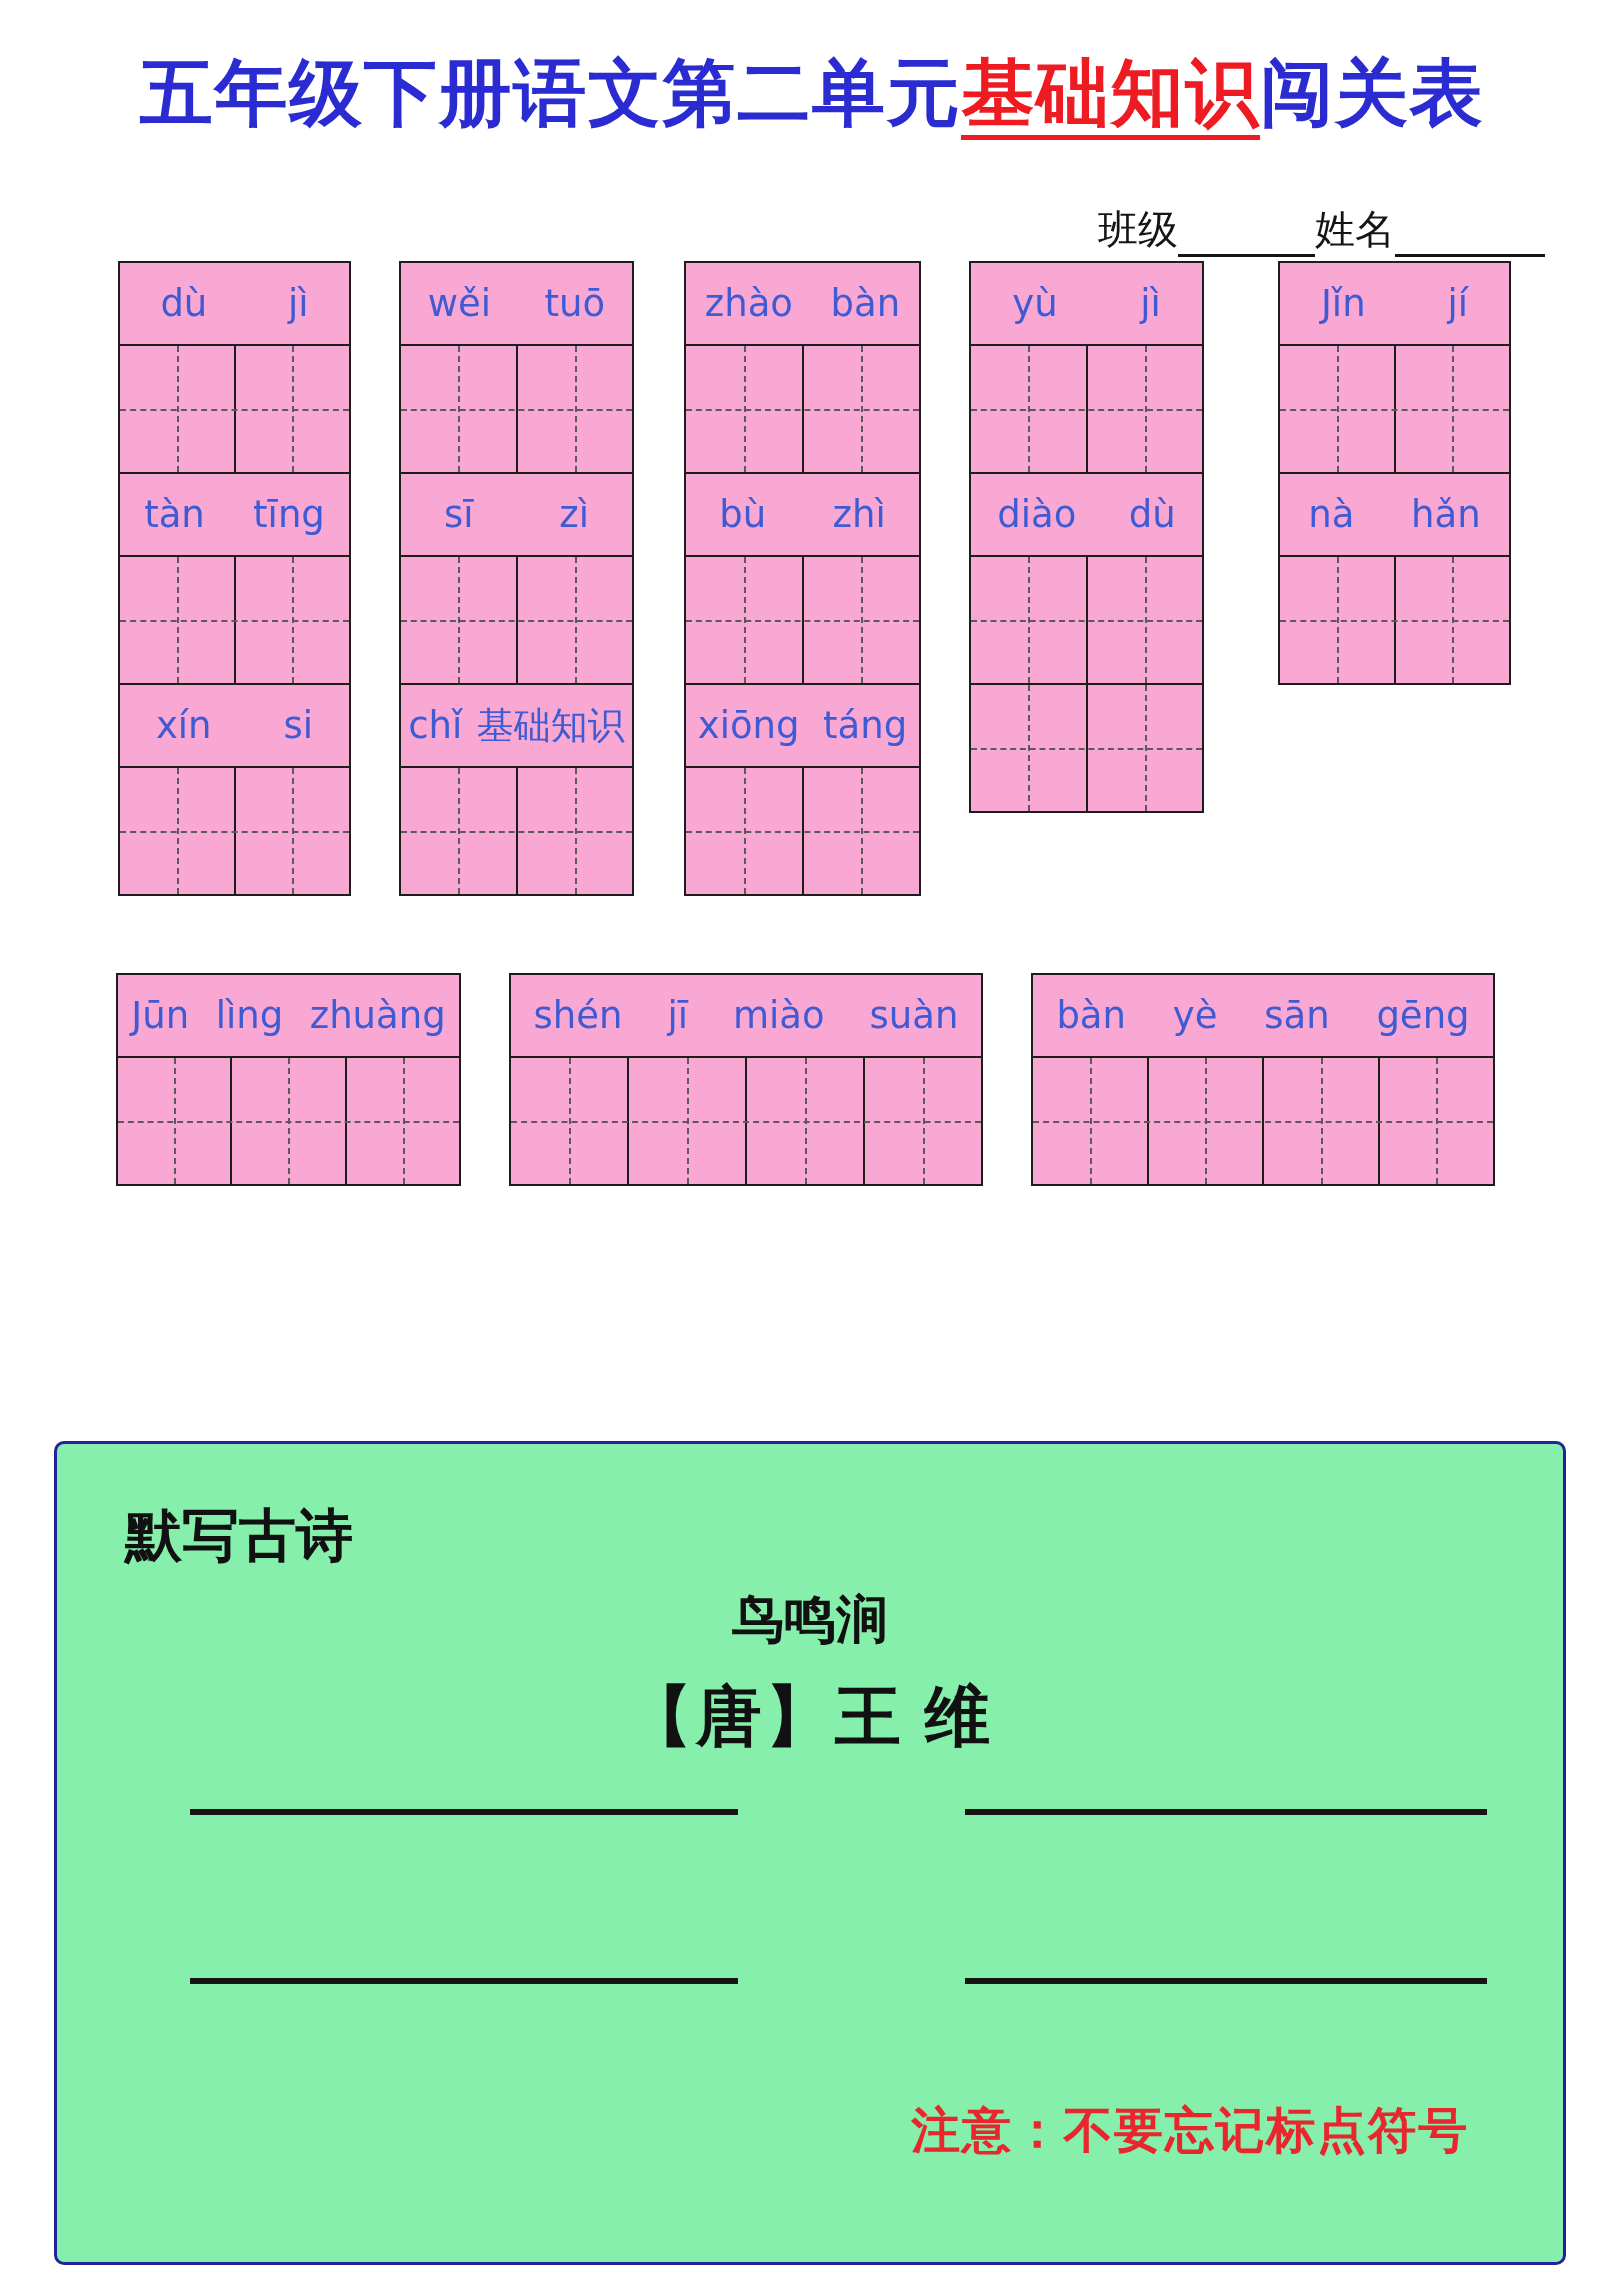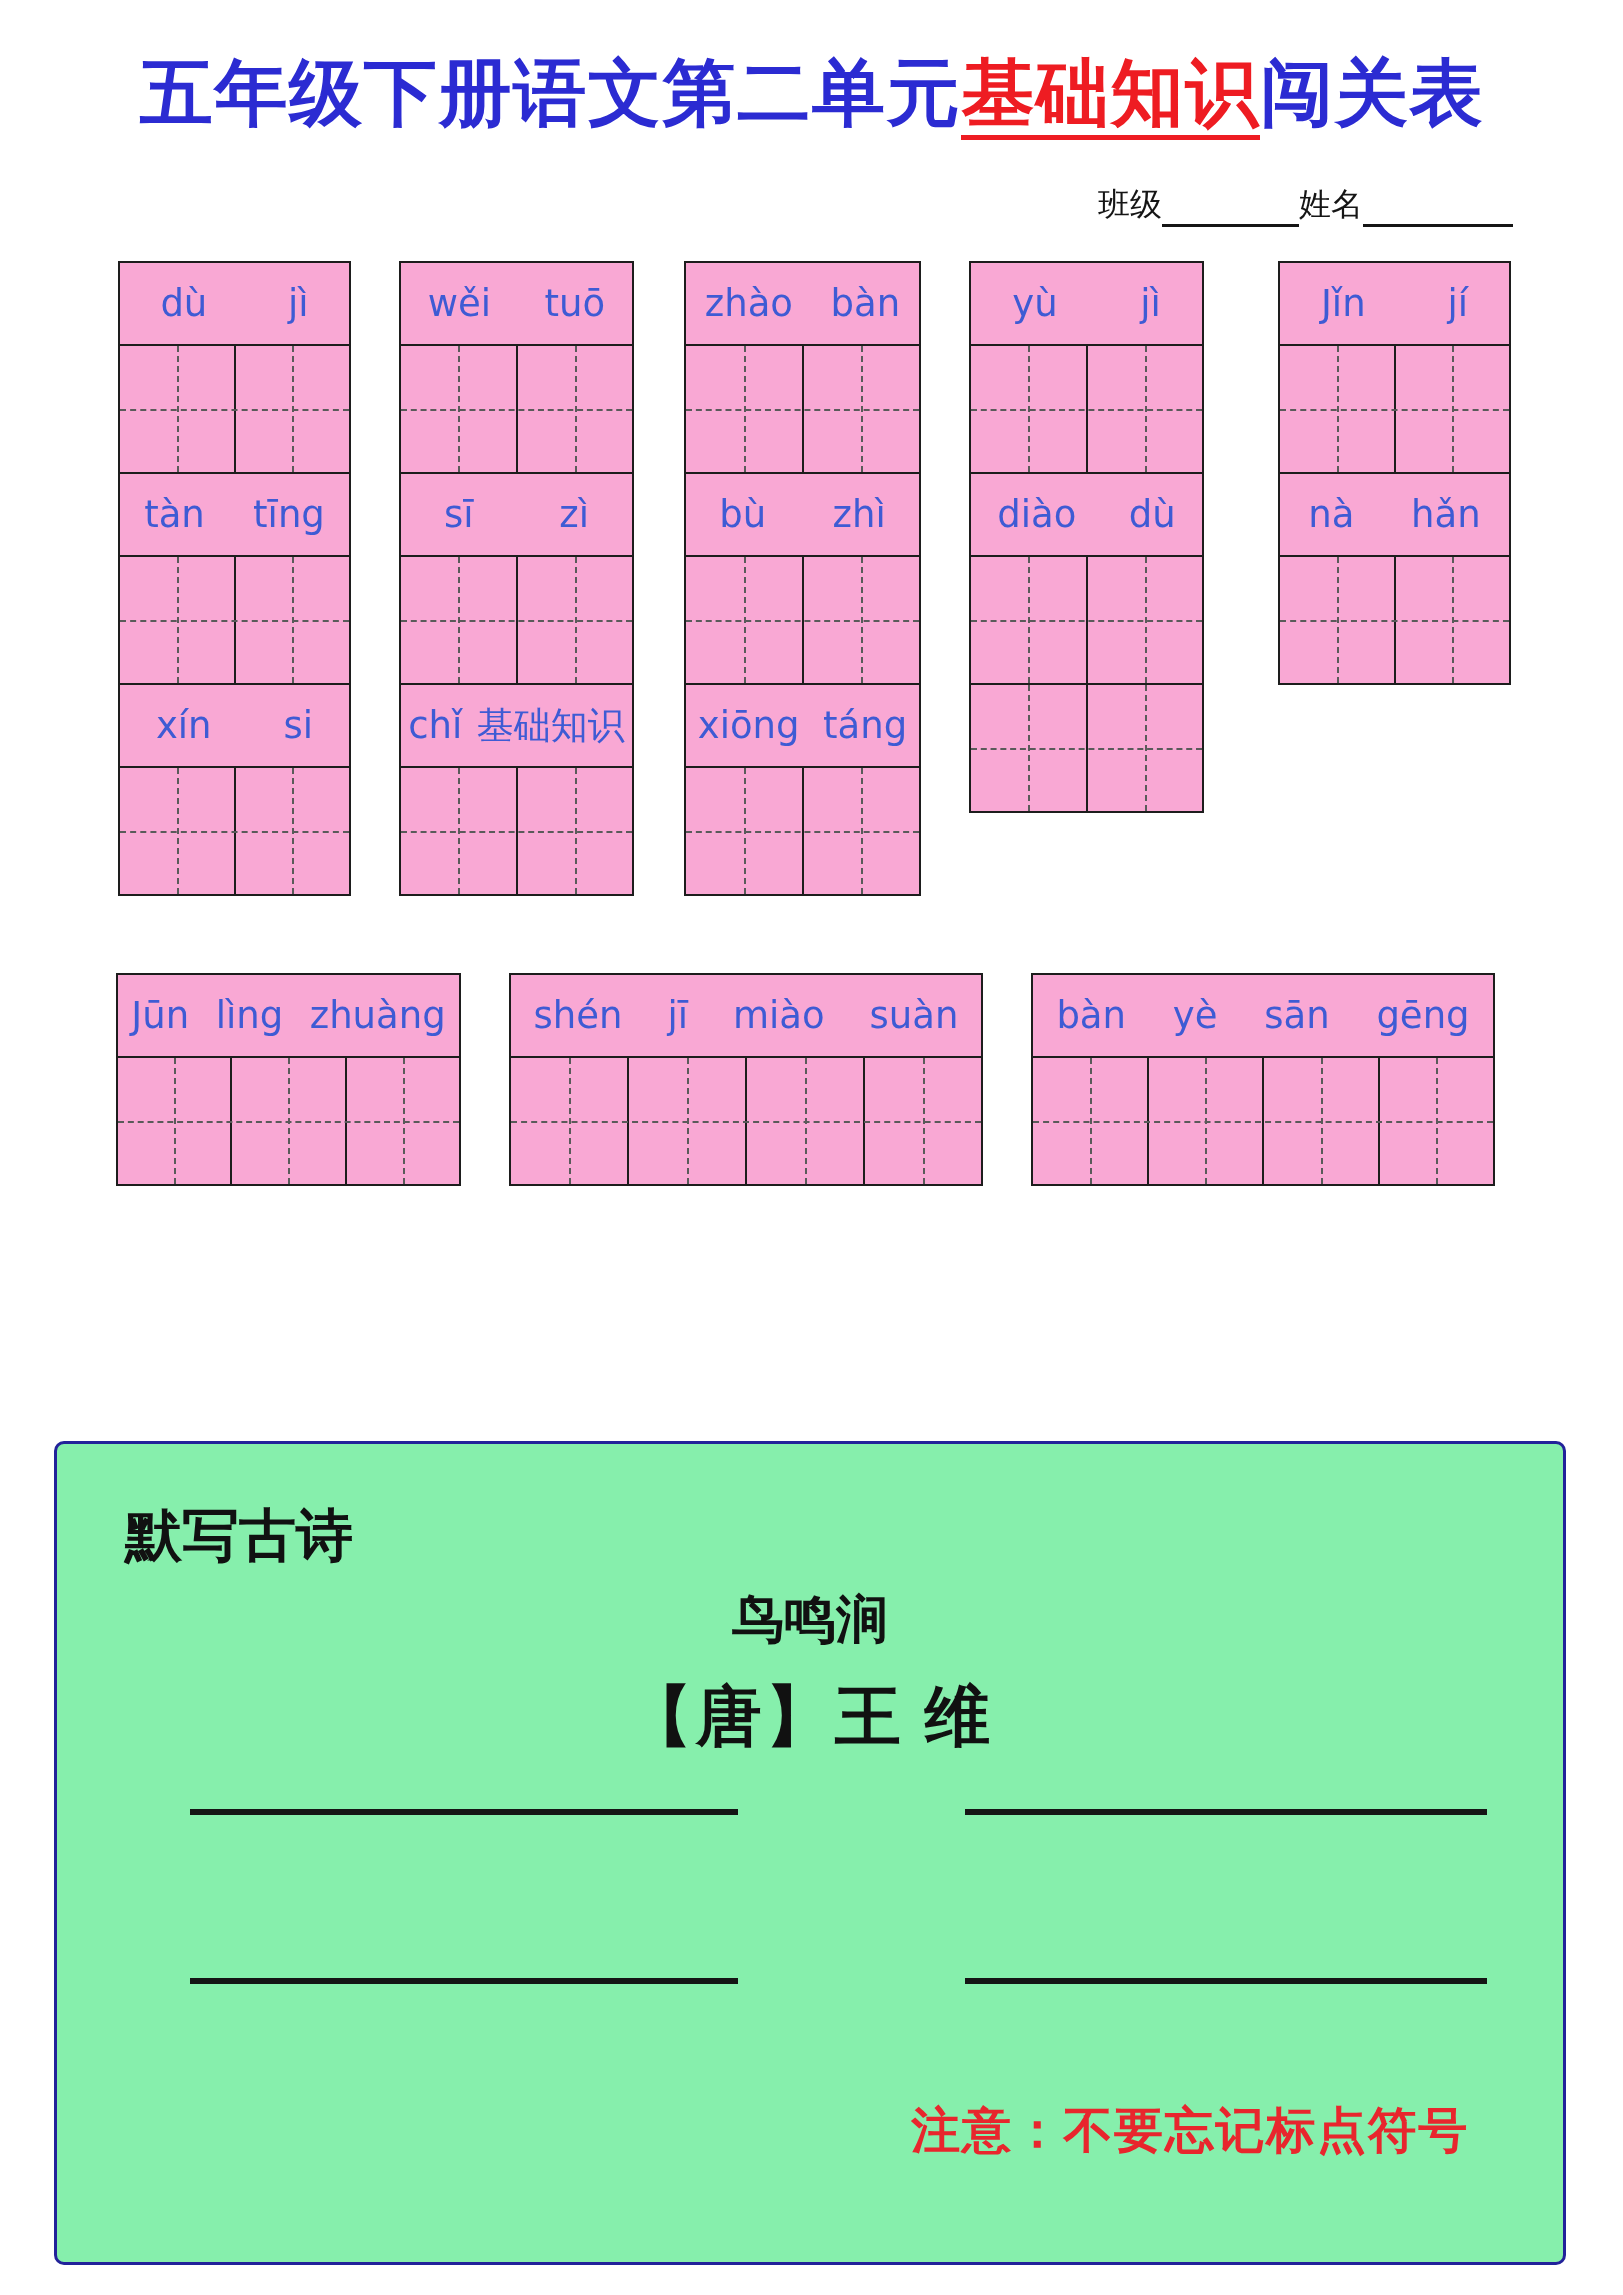--- a/index.html
+++ b/index.html
@@ -20,22 +20,22 @@
     white-space:nowrap;
   }
   .page-title .hl {
     color:#ee1c22;
     border-bottom:5.2px solid #ee1c22;
     padding-bottom:1px;
   }
 
   
   .student-line {
-    position:absolute; left:1098px; top:182px;
-    font-size:32px; color:#151515; white-space:nowrap;
+    position:absolute; left:1098px; top:202px;
+    font-size:40px; color:#151515; white-space:nowrap;
   }
   .blank-line {
     display:inline-block; height:45px; vertical-align:bottom;
     border-bottom:3.5px solid #151515;
   }
   .blank-line.cls { width:137px; }
   .blank-line.nm  { width:150px; }
 
   
   .word-group {

